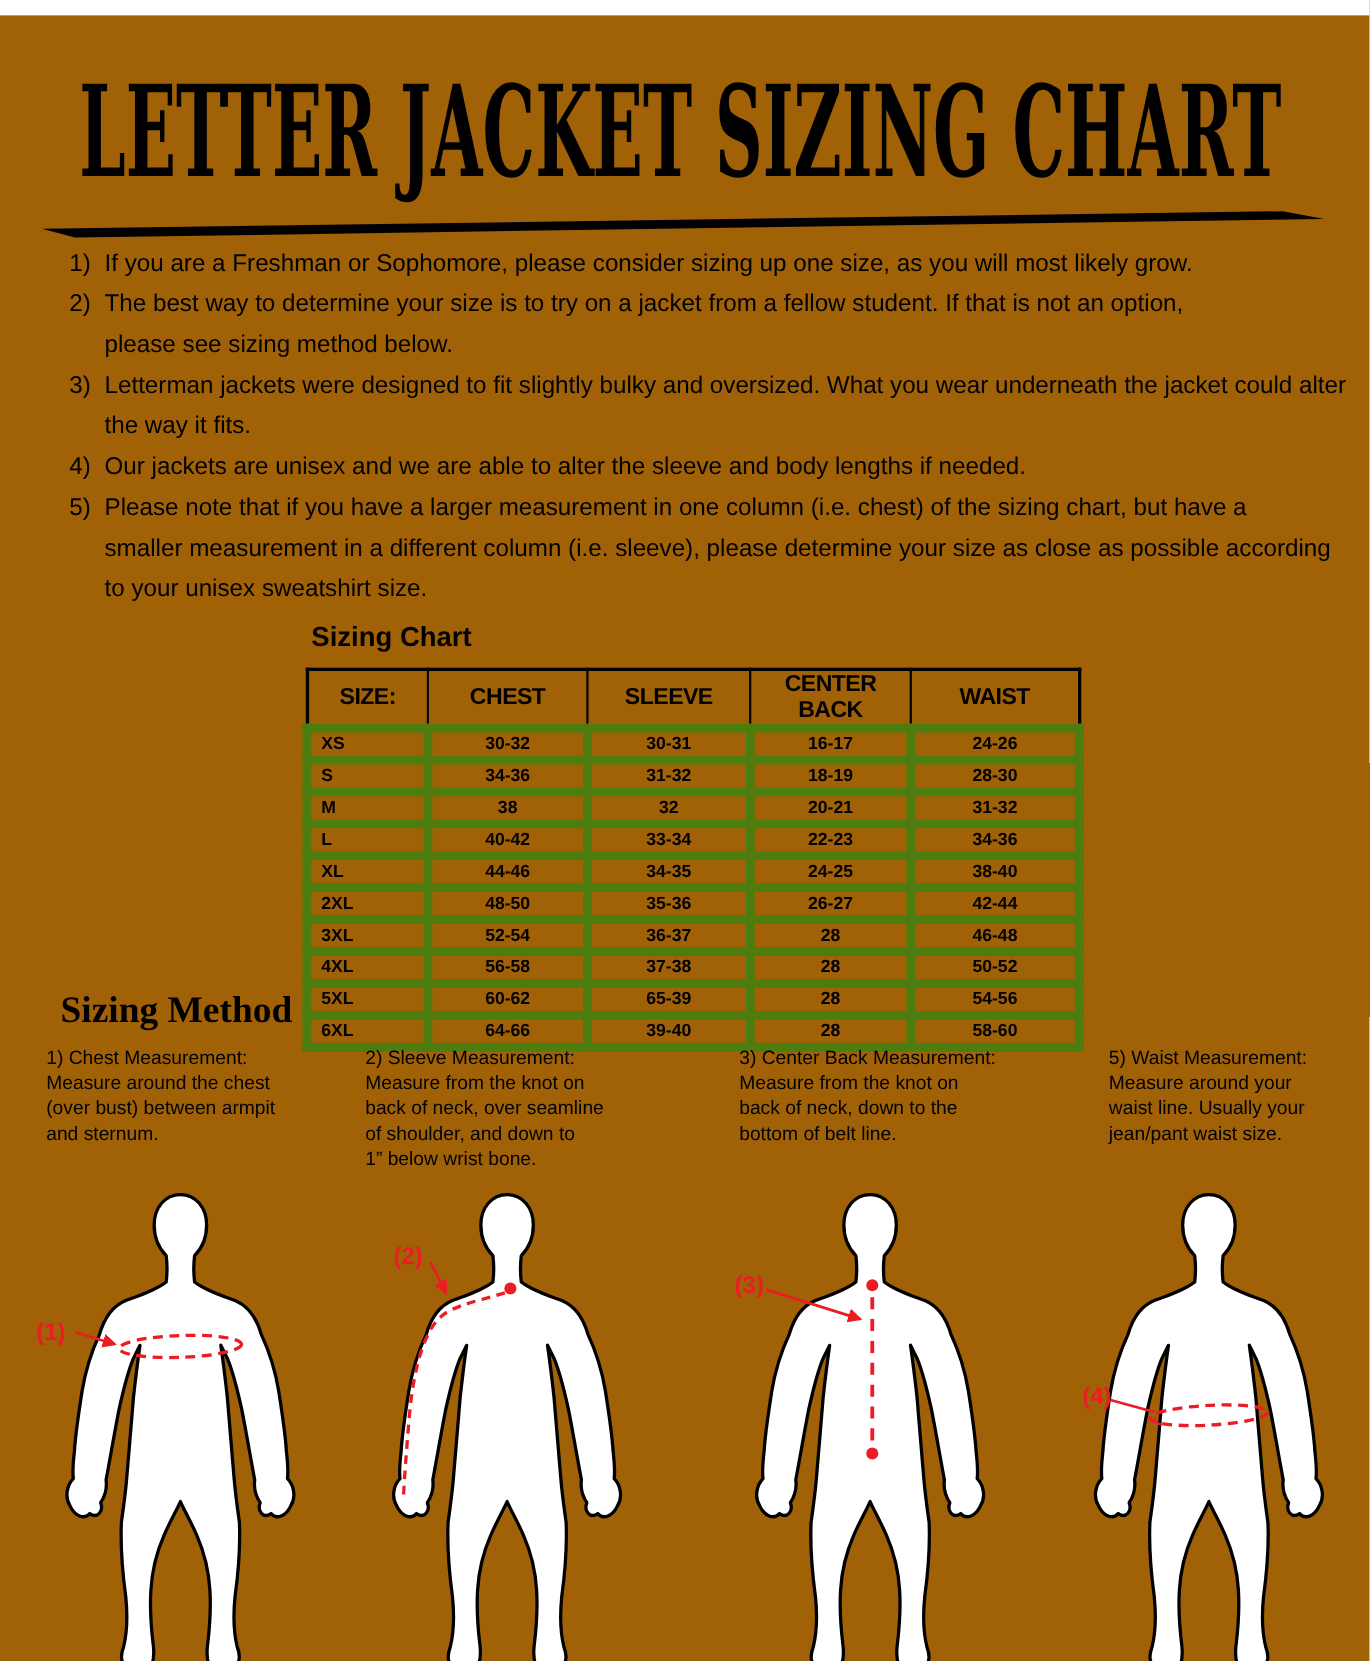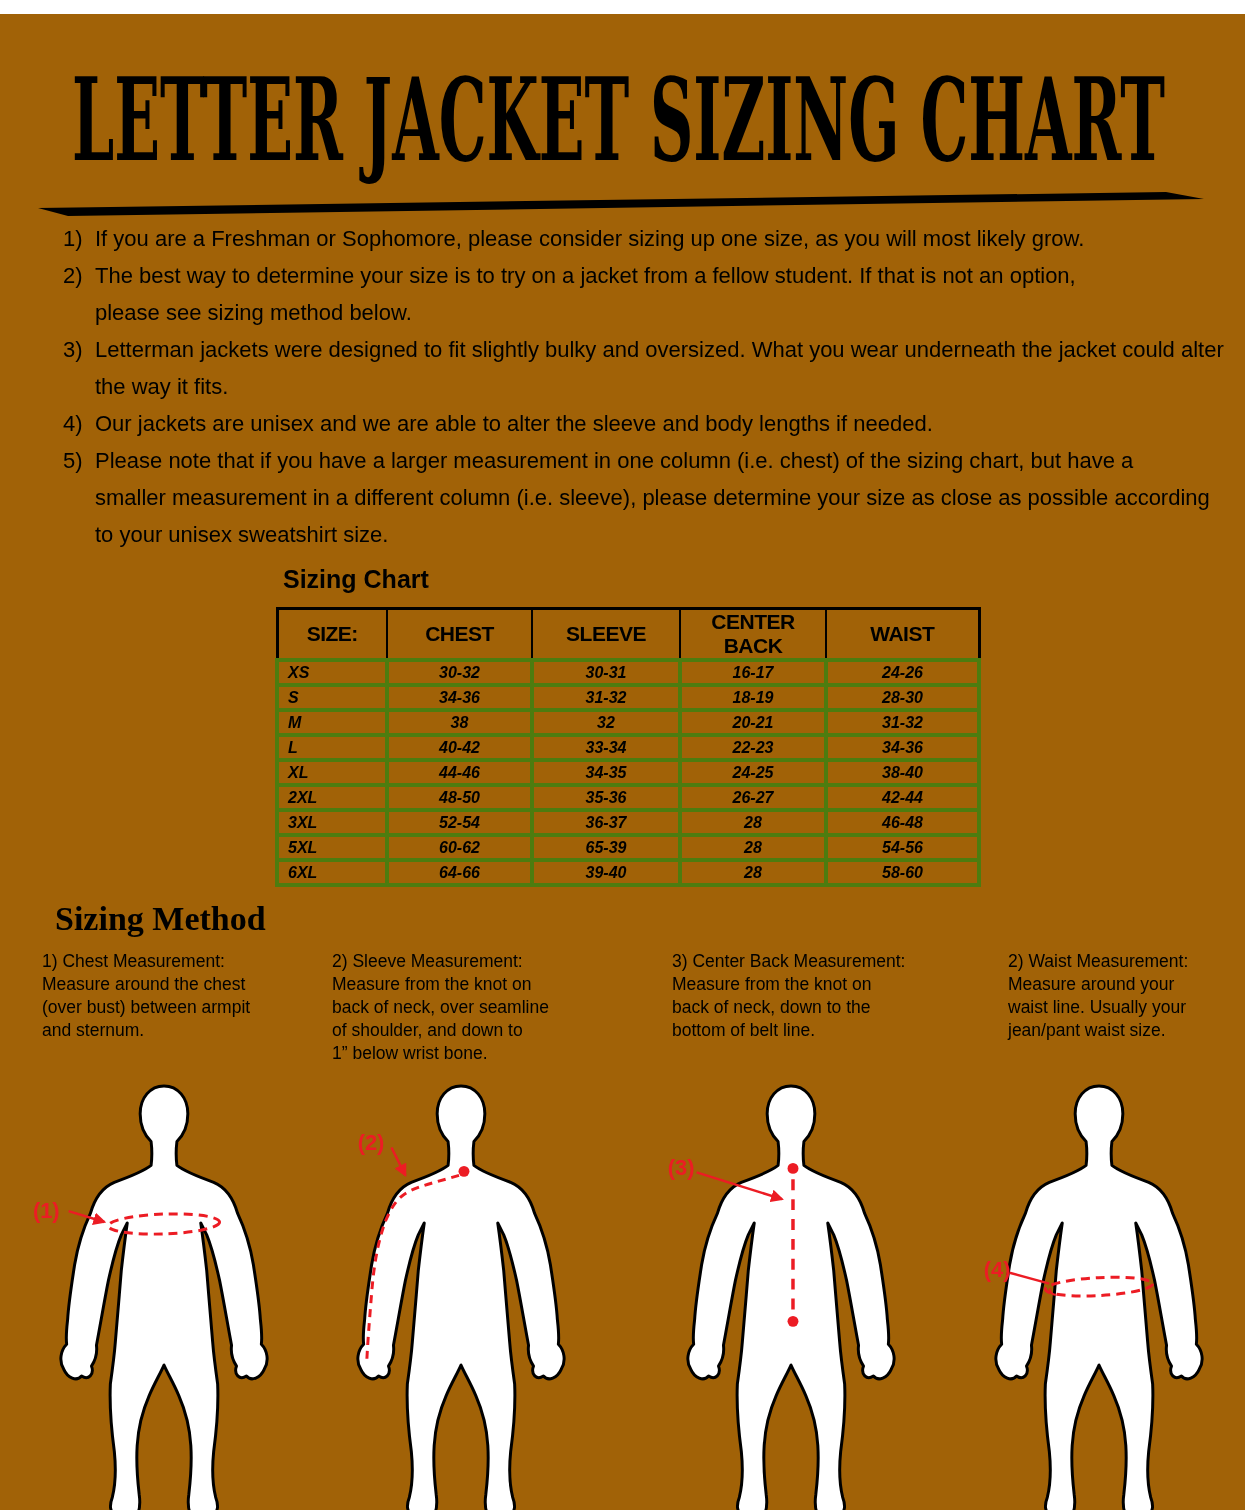--- a/index.html
+++ b/index.html
@@ -25,22 +25,22 @@
 
   .size-table {
     position:absolute; left:275px; top:593px; width:702px;
     border-collapse:collapse; table-layout:fixed; border:3px solid #000;
   }
   .size-table th {
     border:2px solid #000; font-size:21px; font-weight:bold; height:34px;
     text-align:center; padding:0; letter-spacing:-0.5px;
   }
   .size-table td {
-    border:4px solid #4d7c0f; font-size:16px; font-weight:bold; height:21px;
-    text-align:center; padding:0;font-style:italic;
+    border:8px solid #4d7c0f; font-size:16px; font-weight:bold; height:21px;
+    text-align:center; padding:0;
   }
   .size-table td.size-col { text-align:left; padding-left:9px; }
 
   .method-col { position:absolute; top:936px; font-size:17.5px; line-height:23px; }
   .method-col div { white-space:nowrap; }
   #mcol1 { left:42px;  }
   #mcol2 { left:332px; }
   #mcol3 { left:672px; }
   #mcol4 { left:1008px;}
 
@@ -178,20 +178,27 @@
           <td>42-44</td>
         </tr>
       <tr>
           <td class="size-col">3XL</td>
           <td>52-54</td>
           <td>36-37</td>
           <td>28</td>
           <td>46-48</td>
         </tr>
       <tr>
+          <td class="size-col">4XL</td>
+          <td>56-58</td>
+          <td>37-38</td>
+          <td>28</td>
+          <td>50-52</td>
+        </tr>
+      <tr>
           <td class="size-col">5XL</td>
           <td>60-62</td>
           <td>65-39</td>
           <td>28</td>
           <td>54-56</td>
         </tr>
       <tr>
           <td class="size-col">6XL</td>
           <td>64-66</td>
           <td>39-40</td>
@@ -216,21 +223,21 @@
     <div>of shoulder, and down to</div>
     <div>1” below wrist bone.</div>
   </div>
   <div class="method-col" id="mcol3">
     <div>3) Center Back Measurement:</div>
     <div>Measure from the knot on</div>
     <div>back of neck, down to the</div>
     <div>bottom of belt line.</div>
   </div>
   <div class="method-col" id="mcol4">
-    <div>2) Waist Measurement:</div>
+    <div>5) Waist Measurement:</div>
     <div>Measure around your</div>
     <div>waist line. Usually your</div>
     <div>jean/pant waist size.</div>
   </div>
 
   <svg class="figure" style="left:15px" width="298" height="447" viewBox="0 0 300 450">
     <use href="#body-outline" class="body"></use>
     <ellipse cx="150" cy="149" rx="56" ry="10" class="red-dash" transform="rotate(-2 150 149)"></ellipse>
     <line x1="54" y1="136" x2="90" y2="147" class="red-line" marker-end="url(#arrowR)"></line>
     <text x="18" y="143" class="fig-label">(1)</text>

